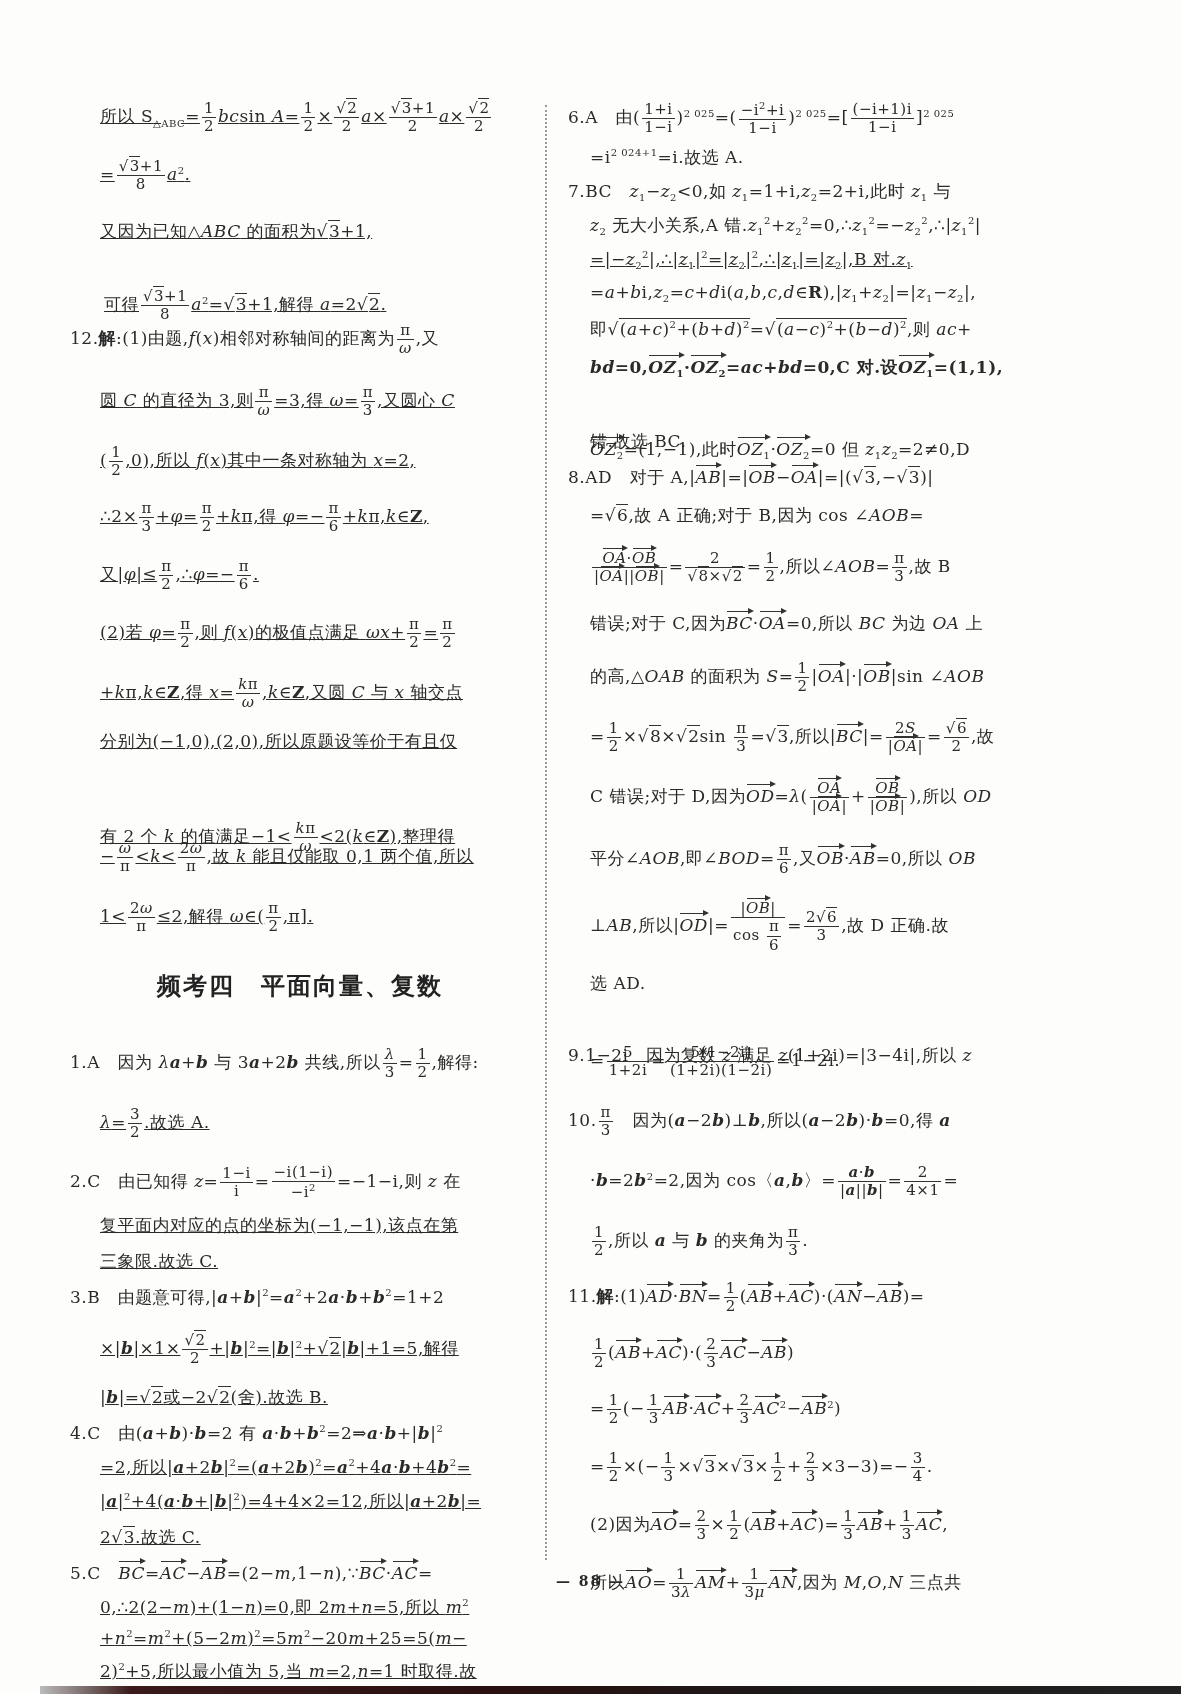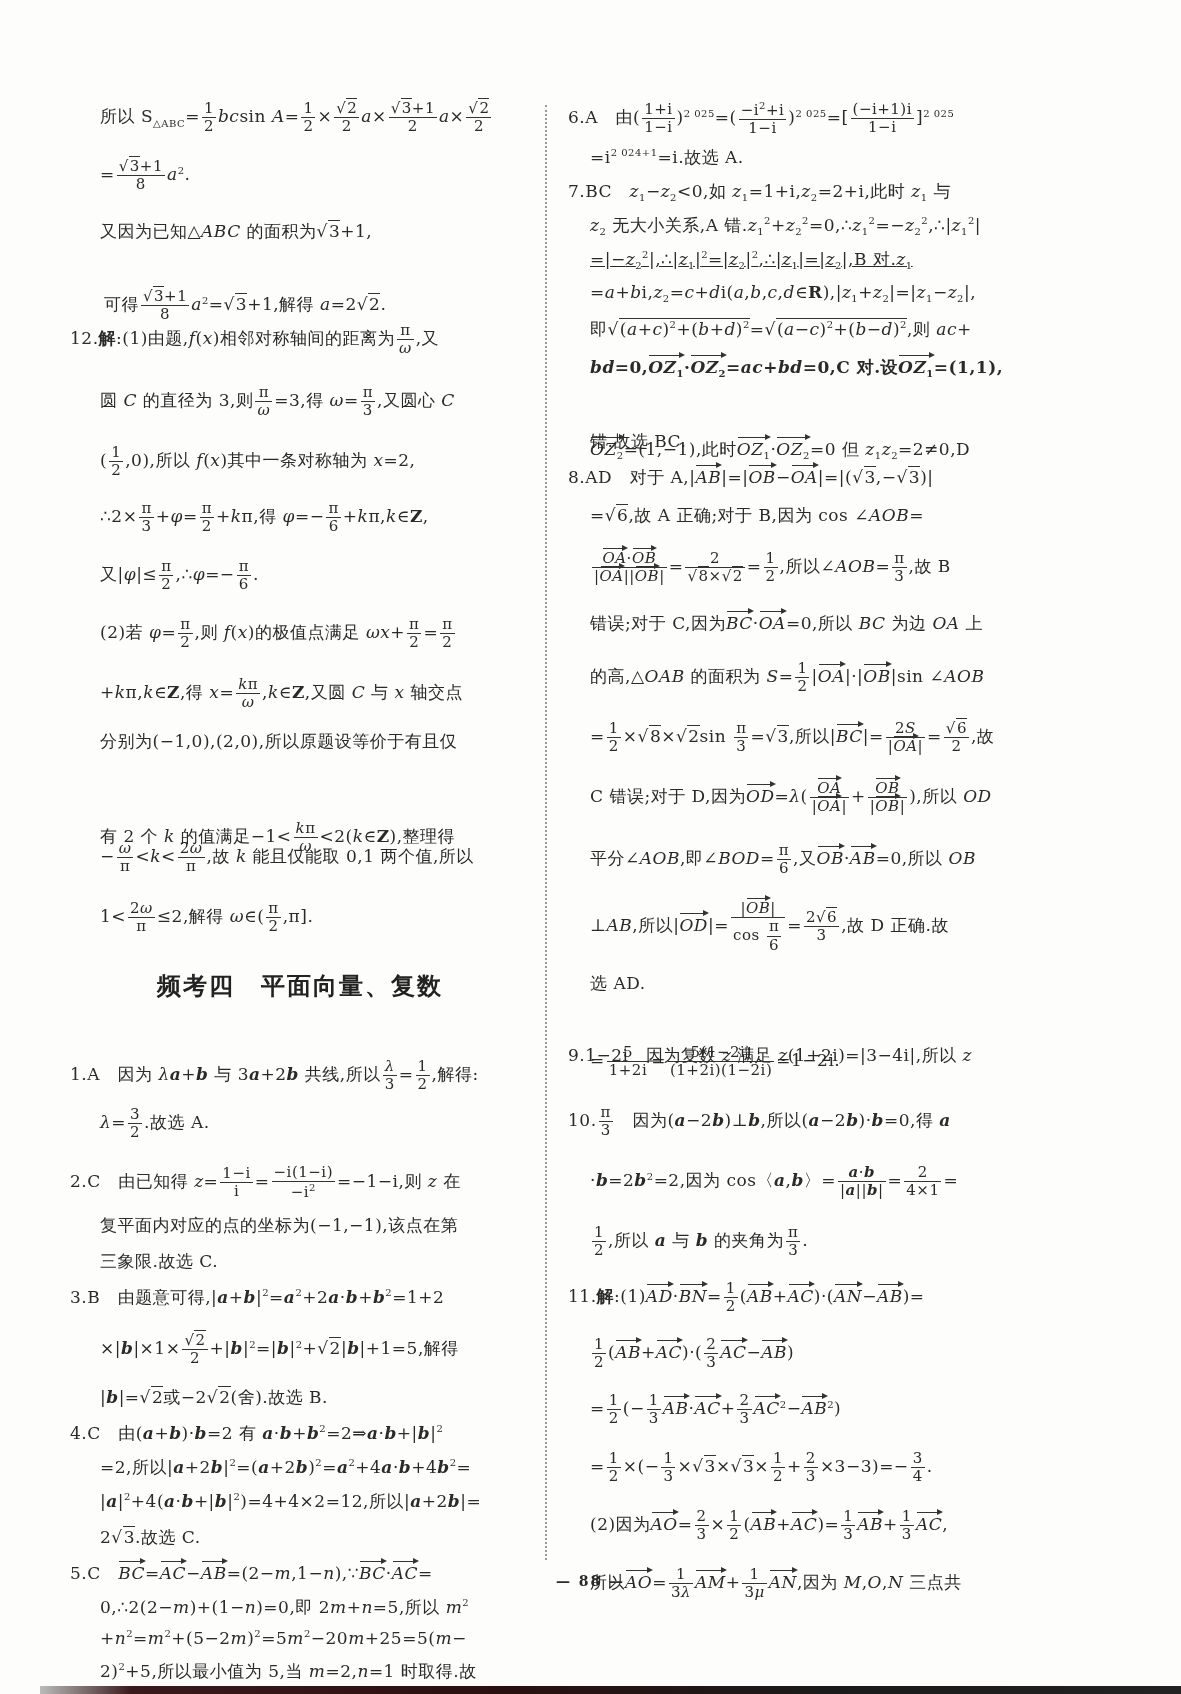--- a/index.html
+++ b/index.html
@@ -8,21 +8,21 @@
     font-family: "DejaVu Serif", "Liberation Serif", serif; color:#2a2a2a;
   }
   .col { position:absolute; top:100px; font-size:17px; }
   .col-left { left:70px; width:460px; }
   .col-right { left:568px; width:500px; }
   .divider {
     position:absolute; left:545px; top:105px; height:1455px; width:0;
     border-left:2px dotted #9a9a9a;
   }
   .line { position:relative; white-space:nowrap; letter-spacing:0.5px; }
-  .ind { padding-left:30px; }
+  .ind { padding-left:30px;text-decoration:underline; }
   .ind2 { padding-left:22px; }
   .sec-title {
     font-family:"DejaVu Sans","Liberation Sans",sans-serif; font-weight:bold;
     font-size:24px; text-align:center; letter-spacing:2px; color:#222;
   }
   .frac { display:inline-flex; flex-direction:column; vertical-align:middle; text-align:center; margin:0 2px; line-height:1.15; }
   .frac .n { border-bottom:1px solid #333; padding:0 2px; font-size:15px; }
   .frac .d { padding:0 2px; font-size:15px; }
   .sqrt { border-top:1px solid #333; padding-left:1px; }
   .vec { position:relative; display:inline-block; }
@@ -135,21 +135,21 @@
           <span class="n">2<i>ω</i></span>
           <span class="d">π</span>
         </span>,故 <i>k</i> 能且仅能取 0,1 两个值,所以</div>
       <div class="line ind" style="position: absolute; top: 800px; left: 0px;">1&lt;<span class="frac">
           <span class="n">2<i>ω</i></span>
           <span class="d">π</span>
         </span>≤2,解得 <i>ω</i>∈(<span class="frac">
           <span class="n">π</span>
           <span class="d">2</span>
         </span>,π].</div>
-      <div class="line " style="position: absolute; top: 946px; left: 0px; margin-top: 12px;">1.A　因为 <i>λ</i><b class="v">a</b>+<b class="v">b</b> 与 3<b class="v">a</b>+2<b class="v">b</b> 共线,所以<span class="frac">
+      <div class="line " style="position: absolute; top: 946px; left: 0px;">1.A　因为 <i>λ</i><b class="v">a</b>+<b class="v">b</b> 与 3<b class="v">a</b>+2<b class="v">b</b> 共线,所以<span class="frac">
           <span class="n"><i>λ</i></span>
           <span class="d">3</span>
         </span>=<span class="frac">
           <span class="n">1</span>
           <span class="d">2</span>
         </span>,解得:</div>
       <div class="line ind" style="position: absolute; top: 1006px; left: 0px;"><i>λ</i>=<span class="frac">
           <span class="n">3</span>
           <span class="d">2</span>
         </span>.故选 A.</div>

